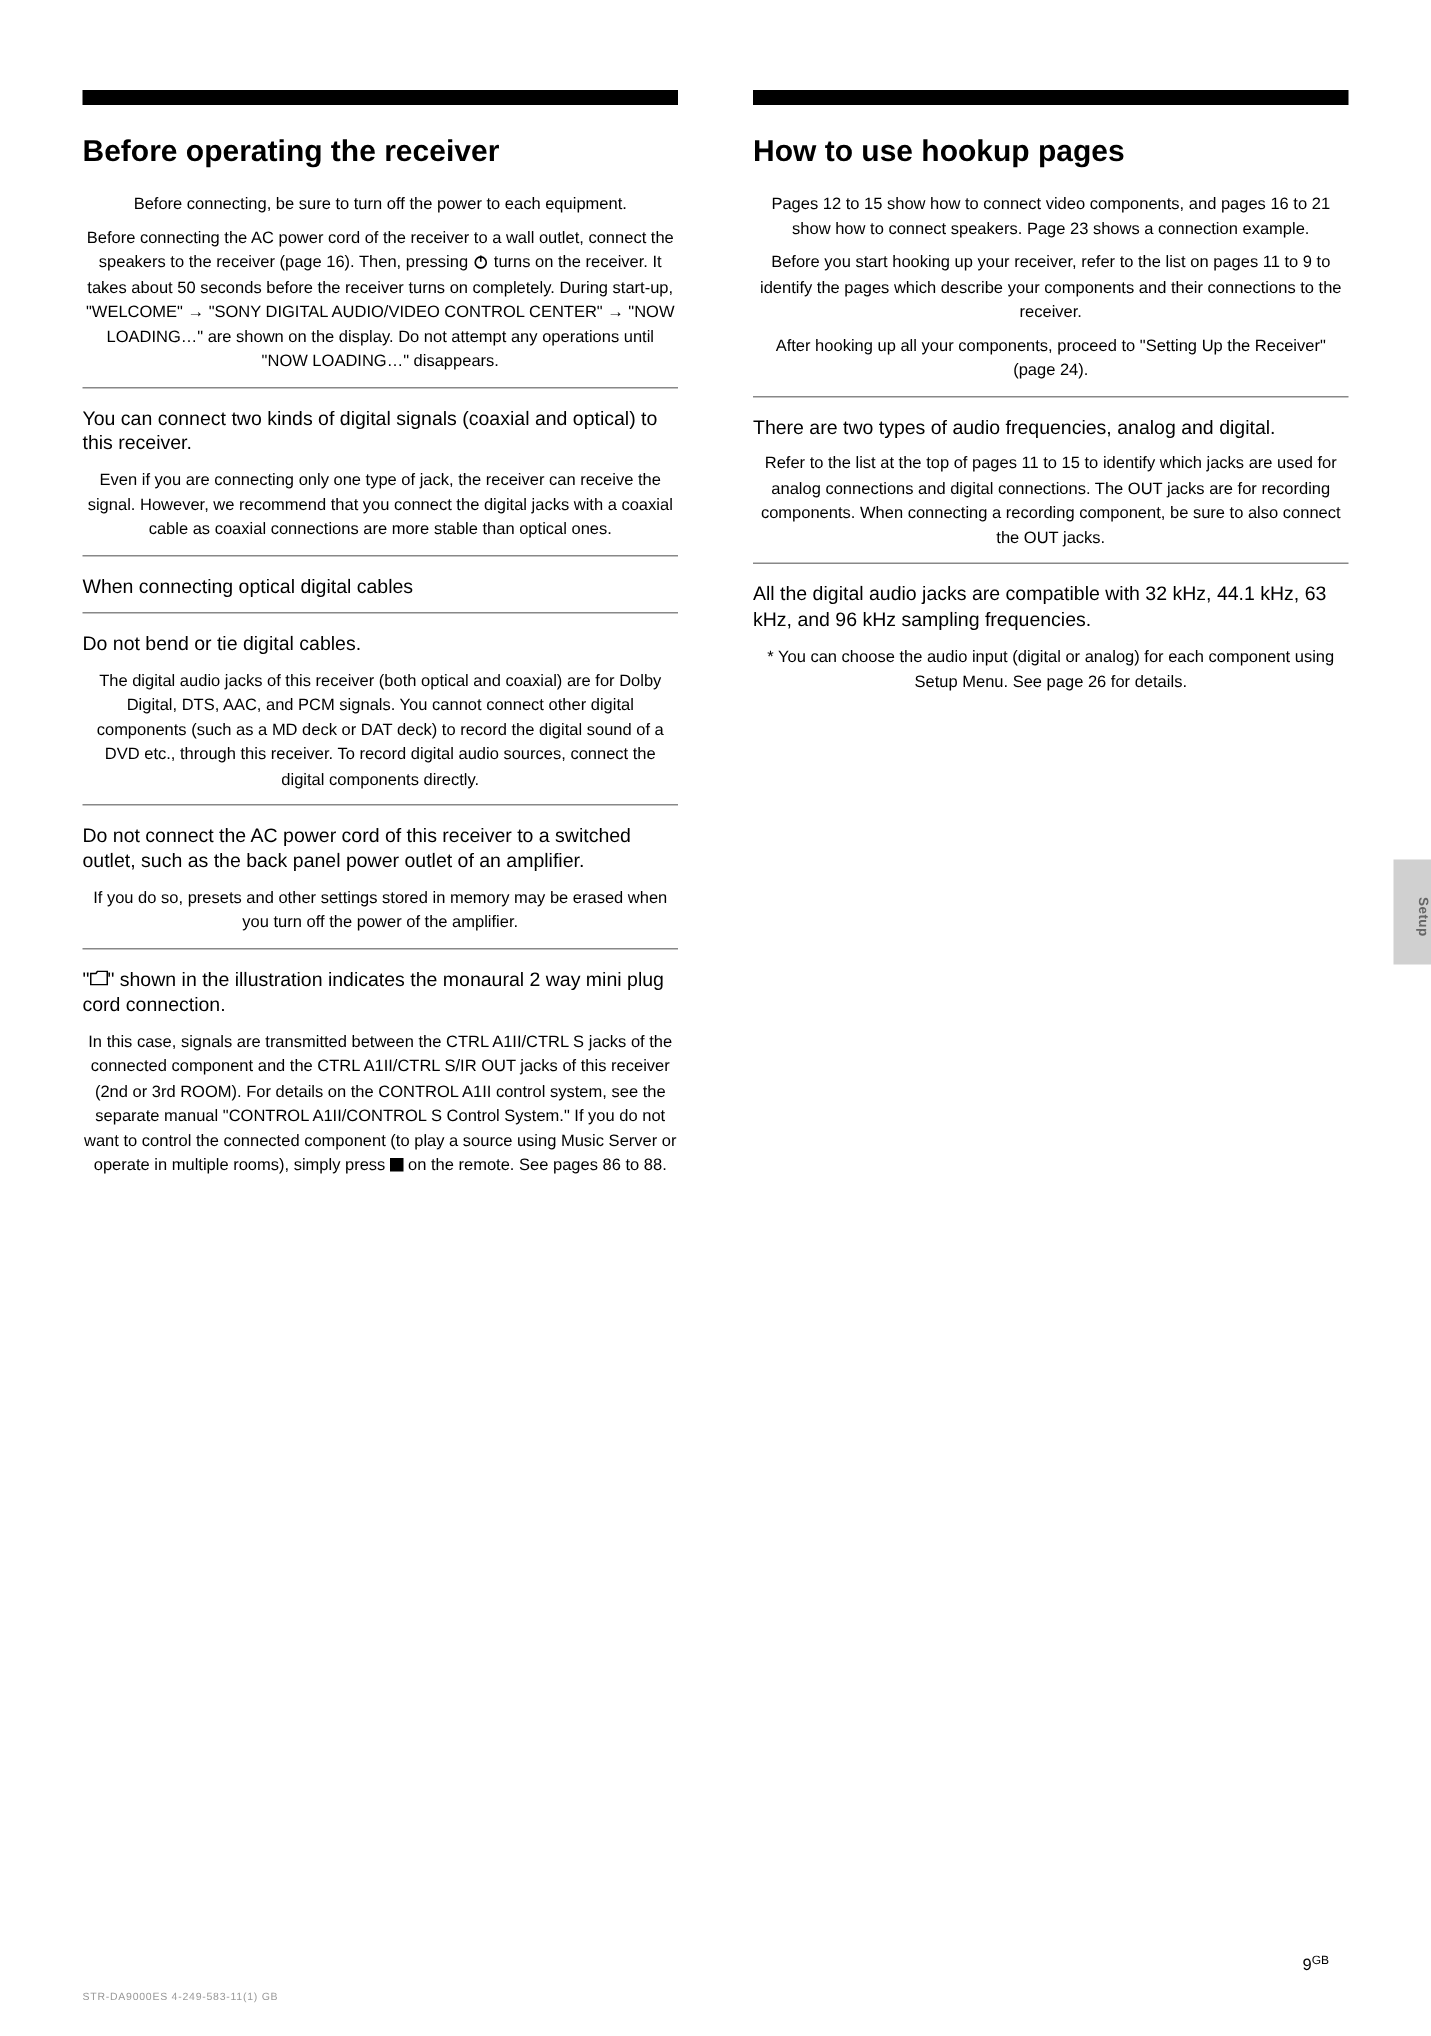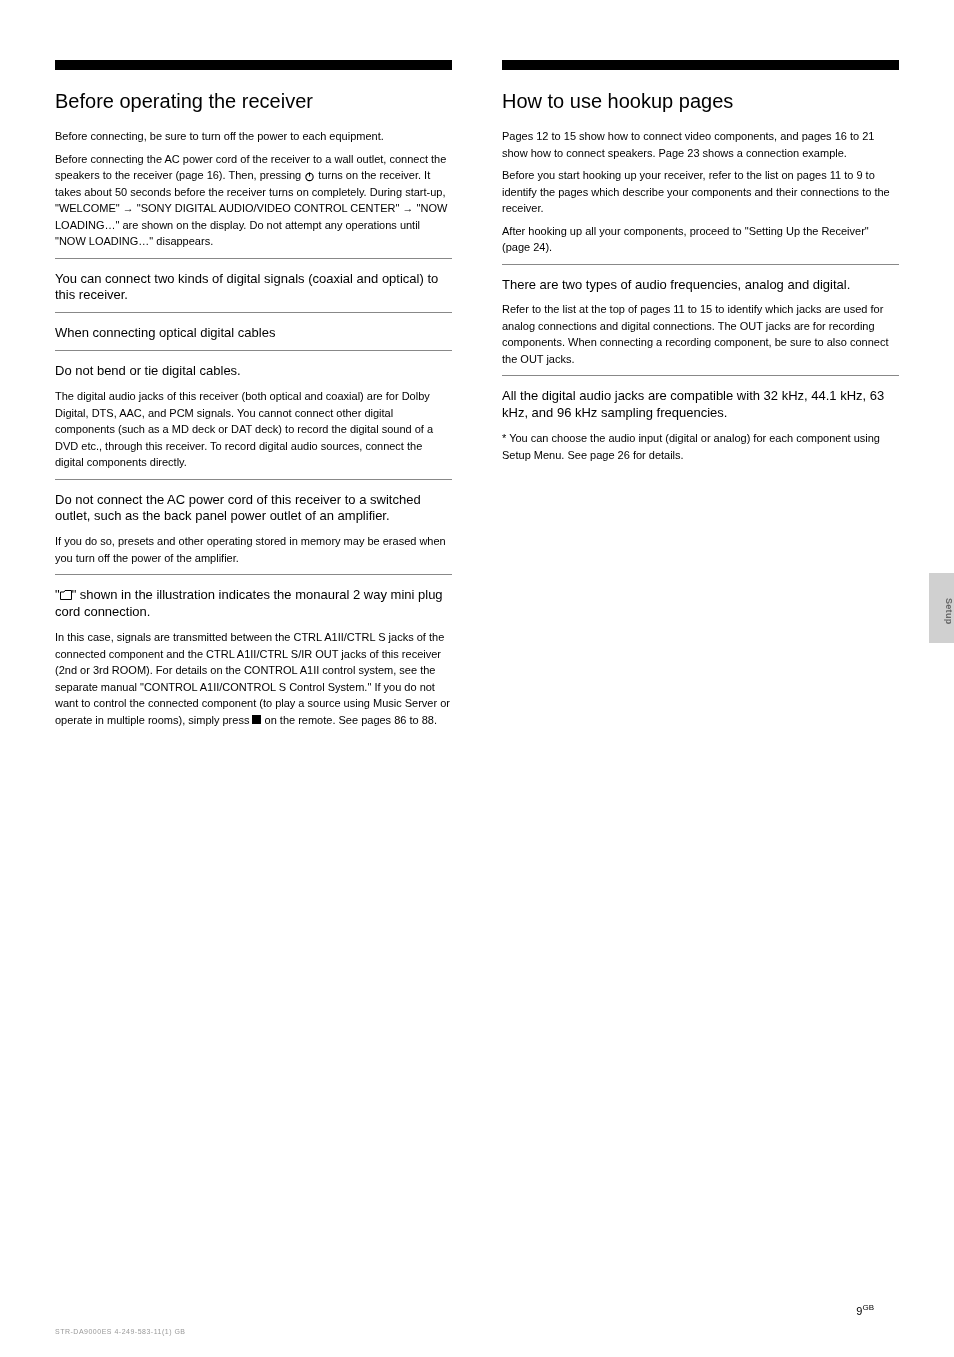--- a/index.html
+++ b/index.html
@@ -25,28 +25,29 @@
       width: 370px;
     }
     .top-bar {
       height: 10px;
       background: #000;
       margin-bottom: 18px;
       width: 100%;
     }
     .section-title {
       font-size: 20px;
-      font-weight: normal;
+      font-weight: bold;
       margin-bottom: 14px;
       line-height: 1.3;
     }
     .body-text {
       font-size: 11px;
       line-height: 1.5;
       margin-bottom: 6px;
+      text-align: center;
     }
     .divider {
       border: none;
       border-top: 1px solid #888;
       margin-top: 8px;
       margin-bottom: 12px;
     }
     .sub-heading {
       font-size: 13px;
       font-weight: normal;
@@ -92,21 +93,21 @@
       text-align: center;
       font-size: 9px;
       font-weight: bold;
       padding-top: 6px;
       color: #666;
       letter-spacing: 0.3px;
     }
     .page-number {
       position: absolute;
       bottom: 40px;
-      right: 80px;
+      right: 68px;
       font-size: 11px;
     }
     .page-number .sup {
       font-size: 8px;
       vertical-align: super;
     }
     .footer {
       position: absolute;
       bottom: 22px;
       left: 55px;
@@ -128,31 +129,32 @@
       <span>Before connecting the AC power cord of the receiver to a wall outlet, connect the speakers to the receiver (page 16). Then, pressing </span>
       <span class="power-icon"><svg viewBox="0 0 12 12">
             <circle cx="6" cy="6.5" r="4" fill="none" stroke="#000" stroke-width="1.2"></circle>
             <line x1="6" y1="1.5" x2="6" y2="6" stroke="#000" stroke-width="1.2"></line>
           </svg></span>
       <span> turns on the receiver. It takes about 50 seconds before the receiver turns on completely. During start-up, "WELCOME" → "SONY DIGITAL AUDIO/VIDEO CONTROL CENTER" → "NOW LOADING…" are shown on the display. Do not attempt any operations until "NOW LOADING…" disappears.</span>
     </p>
 
     <hr class="divider">
     <div class="sub-heading">You can connect two kinds of digital signals (coaxial and optical) to this receiver.</div>
+    <p class="body-text">Even if you are connecting only one type of jack, the receiver can receive the signal. However, we recommend that you connect the digital jacks with a coaxial cable as coaxial connections are more stable than optical ones.</p>
 
     <hr class="divider">
     <div class="sub-heading">When connecting optical digital cables</div>
 
     <hr class="divider">
     <div class="sub-heading">Do not bend or tie digital cables.</div>
     <p class="body-text">The digital audio jacks of this receiver (both optical and coaxial) are for Dolby Digital, DTS, AAC, and PCM signals. You cannot connect other digital components (such as a MD deck or DAT deck) to record the digital sound of a DVD etc., through this receiver. To record digital audio sources, connect the digital components directly.</p>
 
     <hr class="divider">
     <div class="sub-heading">Do not connect the AC power cord of this receiver to a switched outlet, such as the back panel power outlet of an amplifier.</div>
-    <p class="body-text">If you do so, presets and other operating stored in memory may be erased when you turn off the power of the amplifier.</p>
+    <p class="body-text">If you do so, presets and other settings stored in memory may be erased when you turn off the power of the amplifier.</p>
 
     <hr class="divider">
     <div class="sub-heading">
       <span>"</span><span class="folder-icon"><svg viewBox="0 0 12 10">
             <path d="M0.5 2 L4 2 L5 0.5 L11.5 0.5 L11.5 9.5 L0.5 9.5 Z" fill="none" stroke="#000" stroke-width="1"></path>
           </svg></span><span>" shown in the illustration indicates the monaural 2 way mini plug cord connection.</span>
     </div>
     <p class="body-text">
       <span>In this case, signals are transmitted between the CTRL A1II/CTRL S jacks of the connected component and the CTRL A1II/CTRL S/IR OUT jacks of this receiver (2nd or 3rd ROOM). For details on the CONTROL A1II control system, see the separate manual "CONTROL A1II/CONTROL S Control System." If you do not want to control the connected component (to play a source using Music Server or operate in multiple rooms), simply press </span>
       <span class="stop-icon"></span>

